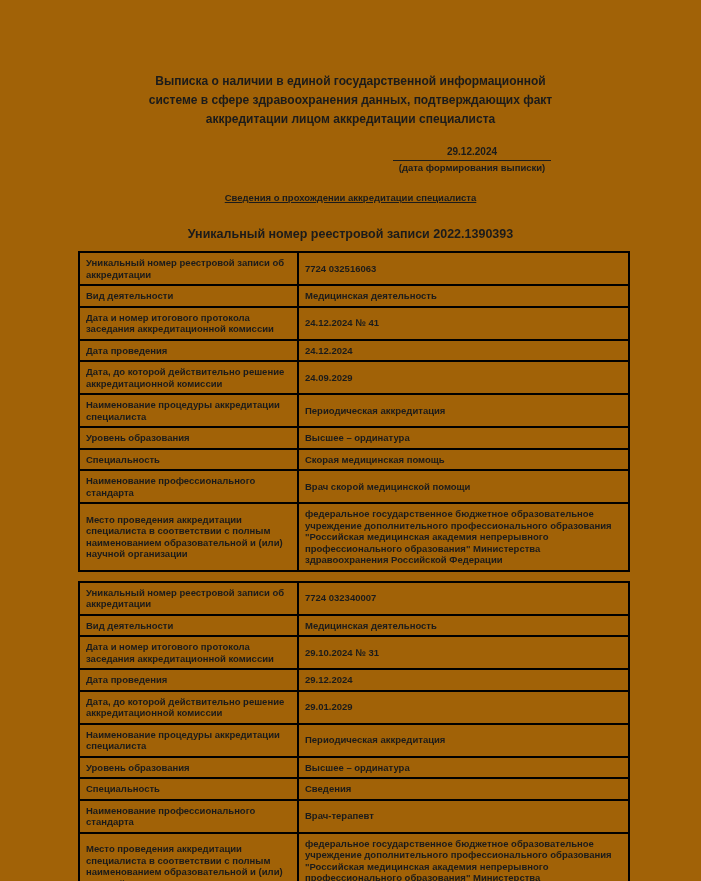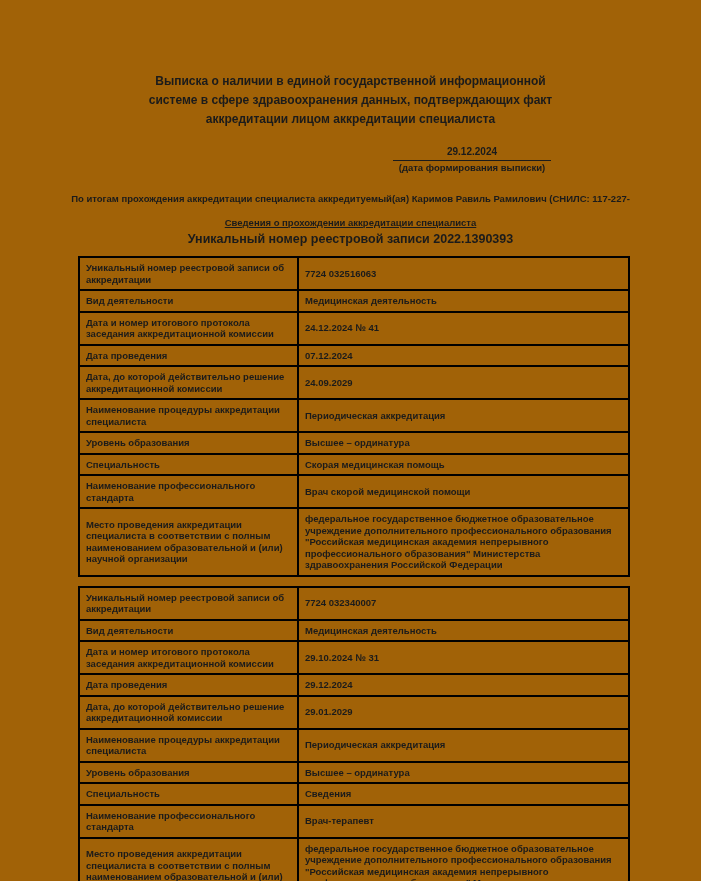--- a/index.html
+++ b/index.html
@@ -46,21 +46,21 @@
     font-size: 9.5px;
     line-height: 13px;
   }
   .section-heading {
     margin-top: 12px;
     text-align: center;
     font-size: 9.5px;
     text-decoration: underline;
   }
   .registry-heading {
-    margin-top: 4px;
+    margin-top: 24px;
     text-align: center;
     font-size: 12.5px;
   }
   table.record-table {
     margin: 10px 0 0 78px;
     width: 550px;
     border-collapse: collapse;
     table-layout: fixed;
   }
   table.record-table + table.record-table { margin-top: 9px; }
@@ -84,21 +84,20 @@
     <div>системе в сфере здравоохранения данных, подтверждающих факт</div>
     <div>аккредитации лицом аккредитации специалиста</div>
   </div>
 
   <div class="date-block">
     <div class="date-value">29.12.2024</div>
     <div class="date-caption">(дата формирования выписки)</div>
   </div>
 
   <div class="intro">
-    <div>По итогам прохождения аккредитации специалиста аккредитуемый(ая) Каримов Равиль Рамилович (СНИЛС: 117-227-</div>
   </div>
 
   <div class="section-heading">Сведения о прохождении аккредитации специалиста</div>
 
   <div class="registry-heading">Уникальный номер реестровой записи 2022.1390393</div>
 
   <table class="record-table">
     <tbody>
       <tr>
         <td class="cell-label">Уникальный номер реестровой записи об аккредитации</td>
@@ -107,21 +106,21 @@
       <tr>
         <td class="cell-label">Вид деятельности</td>
         <td class="cell-value">Медицинская деятельность</td>
       </tr>
       <tr>
         <td class="cell-label">Дата и номер итогового протокола заседания аккредитационной комиссии</td>
         <td class="cell-value">24.12.2024 № 41</td>
       </tr>
       <tr>
         <td class="cell-label">Дата проведения</td>
-        <td class="cell-value">07.12.2024</td>
+        <td class="cell-value">24.12.2024</td>
       </tr>
       <tr>
         <td class="cell-label">Дата, до которой действительно решение аккредитационной комиссии</td>
         <td class="cell-value">24.09.2029</td>
       </tr>
       <tr>
         <td class="cell-label">Наименование процедуры аккредитации специалиста</td>
         <td class="cell-value">Периодическая аккредитация</td>
       </tr>
       <tr>

